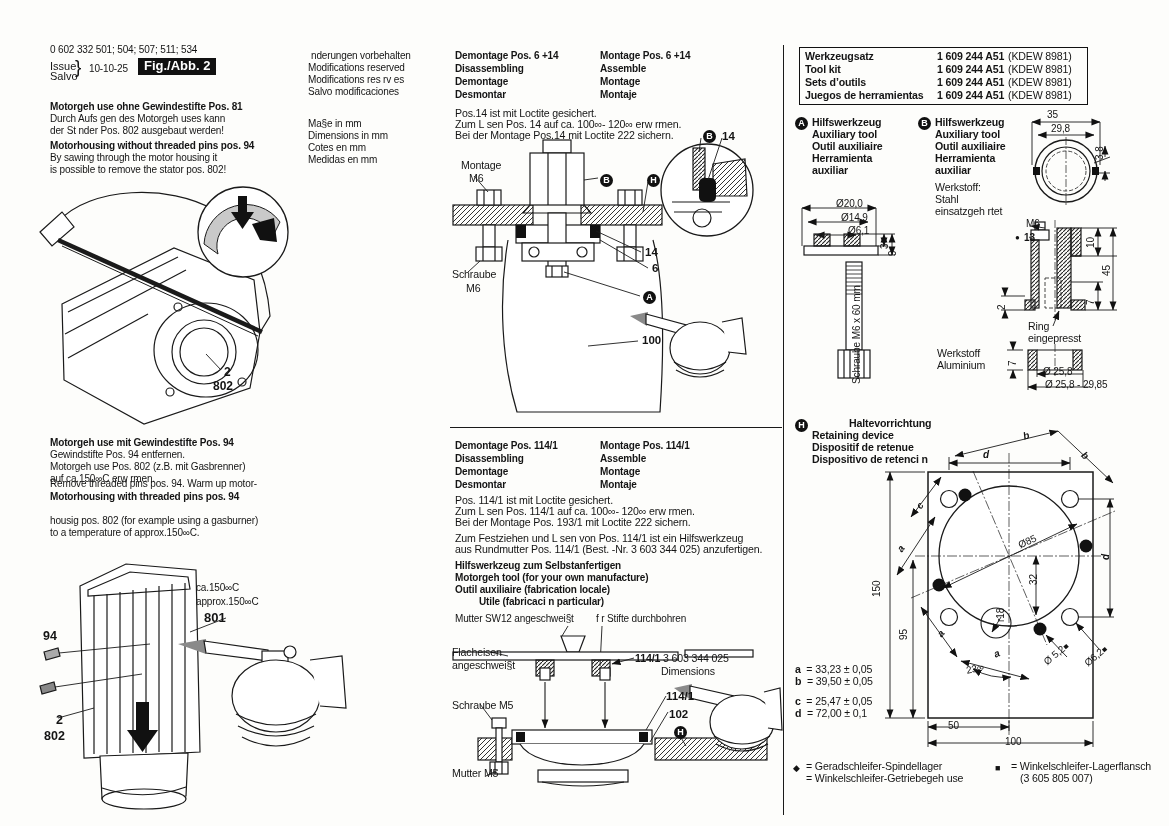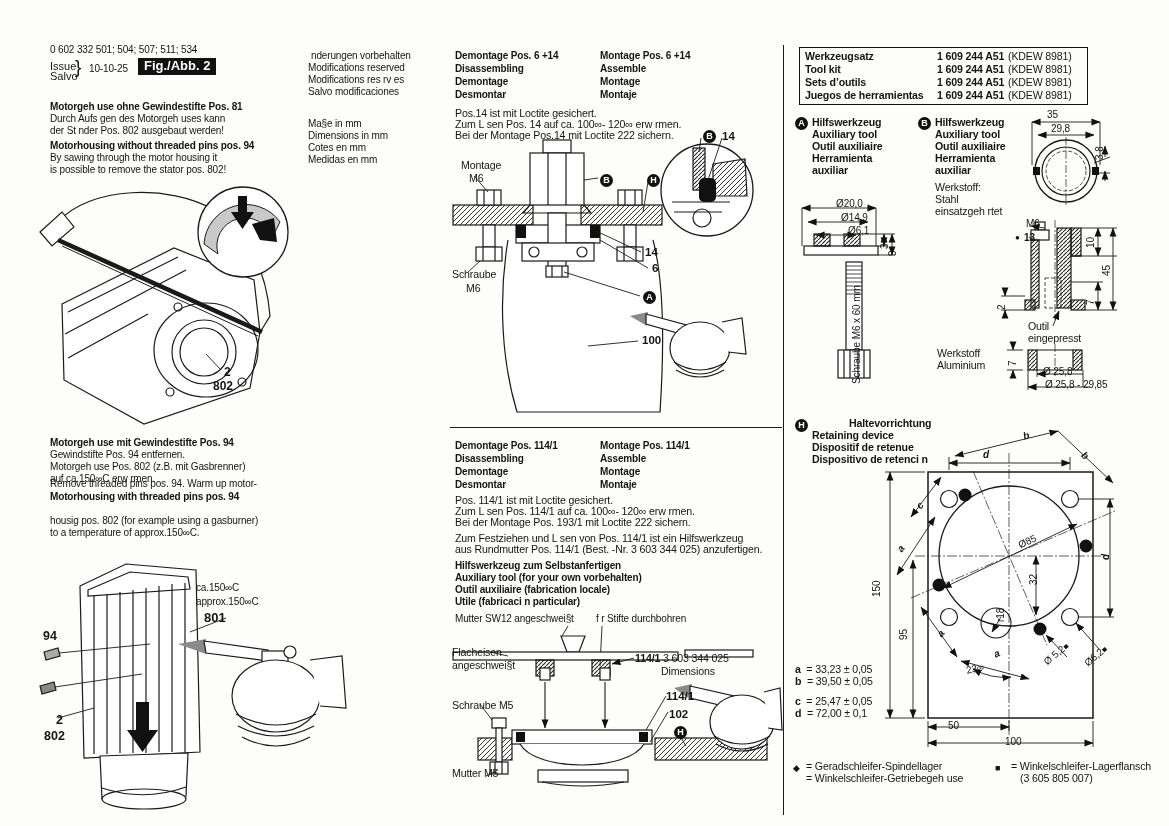--- a/index.html
+++ b/index.html
@@ -255,23 +255,23 @@
 <div class="abs t b" style="left:600px;top:440px">Montage Pos. 114/1</div>
 <div class="abs t b" style="left:600px;top:453px">Assemble</div>
 <div class="abs t b" style="left:600px;top:466px">Montage</div>
 <div class="abs t b" style="left:600px;top:479px">Montaje</div>
 <div class="abs tn" style="left:455px;top:495px">Pos. 114/1 ist mit Loctite gesichert.</div>
 <div class="abs tn" style="left:455px;top:506px">Zum L sen Pos.  114/1 auf ca. 100∞- 120∞ erw rmen.</div>
 <div class="abs tn" style="left:455px;top:517px">Bei der Montage Pos. 193/1 mit Loctite 222 sichern.</div>
 <div class="abs tn" style="left:455px;top:533px">Zum Festziehen und L sen von Pos.   114/1 ist ein Hilfswerkzeug</div>
 <div class="abs tn" style="left:455px;top:544px">aus Rundmutter Pos. 114/1 (Best. -Nr. 3 603 344 025) anzufertigen.</div>
 <div class="abs t b" style="left:455px;top:560px">Hilfswerkzeug zum Selbstanfertigen</div>
-<div class="abs t b" style="left:455px;top:572px">Auxiliary tool (for your own vorbehalten)</div>
+<div class="abs t b" style="left:455px;top:572px">Motorgeh tool (for your own manufacture)</div>
 <div class="abs t b" style="left:455px;top:584px">Outil auxiliaire (fabrication locale)</div>
-<div class="abs t b" style="left:455px;top:596px">Utile (fabricaci n particular)</div>
+<div class="abs t b" style="left:479px;top:596px">Utile (fabricaci n particular)</div>
 <div class="abs t" style="left:455px;top:613px">Mutter SW12 angeschwei§t</div>
 <div class="abs t" style="left:596px;top:613px">f r Stifte durchbohren</div>
 
 <svg class="d" style="left:450px;top:630px" width="332" height="188" viewBox="0 0 332 188">
 <g stroke="#1a1a1a" stroke-width="1.2" fill="none">
 
   <g stroke-width=".9">
     <line x1="118" y1="-4" x2="112" y2="6"></line>
     <line x1="152" y1="-4" x2="150" y2="36"></line>
   </g>
@@ -487,21 +487,21 @@
   </g>
 </g>
 </svg>
 <div class="abs s10" style="left:1026px;top:218px">M6</div>
 <div class="abs" style="left:1015px;top:234px;font-size:8px">●</div>
 <div class="abs s10 b" style="left:1024px;top:232px">13</div>
 <div class="abs s10 rot" style="left:1085px;top:248px">10</div>
 <div class="abs s10 rot" style="left:1101px;top:276px">45</div>
 <div class="abs s10 rot" style="left:1085px;top:305px">7</div>
 <div class="abs s10 rot" style="left:996px;top:310px">2</div>
-<div class="abs tn" style="left:1028px;top:321px">Outil</div>
+<div class="abs tn" style="left:1028px;top:321px">Ring</div>
 <div class="abs tn" style="left:1028px;top:333px">eingepresst</div>
 <div class="abs tn" style="left:937px;top:348px">Werkstoff</div>
 <div class="abs tn" style="left:937px;top:360px">Aluminium</div>
 <div class="abs s10 rot" style="left:1007px;top:366px">7</div>
 <div class="abs s10" style="left:1043px;top:366px">Ø 25,8</div>
 <div class="abs s10" style="left:1045px;top:379px">Ø 25,8 - 29,85</div>
 
 <div class="abs badge" style="left:795px;top:419px">H</div>
 <div class="abs tn b" style="left:849px;top:418px">Haltevorrichtung</div>
 <div class="abs tn b" style="left:812px;top:430px">Retaining device</div>

